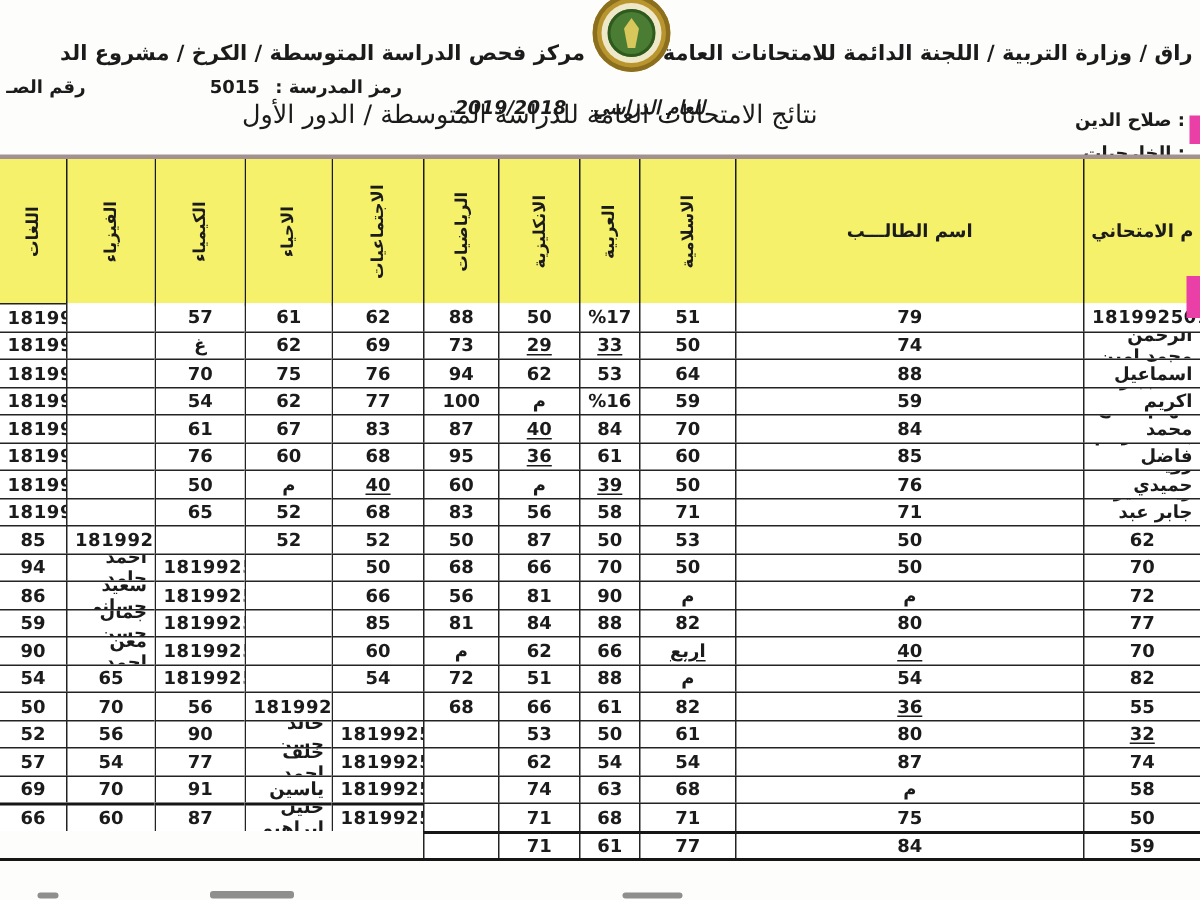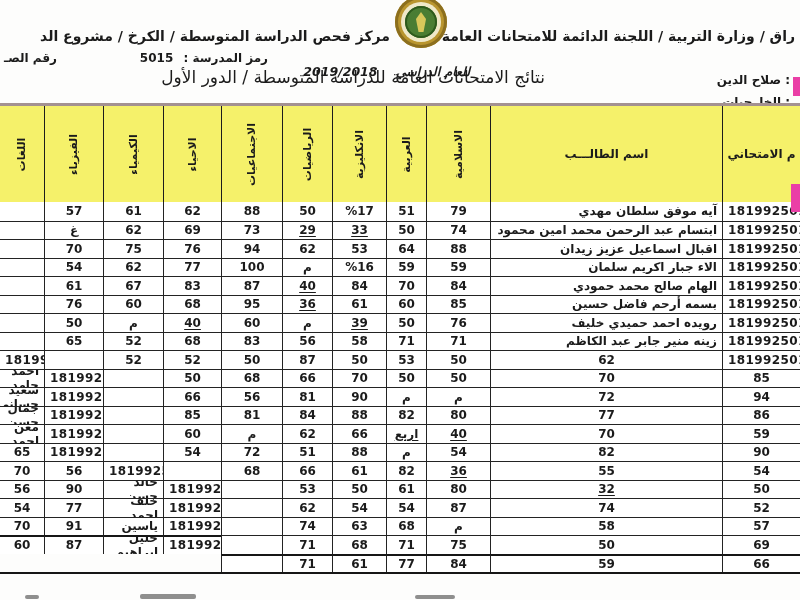--- a/index.html
+++ b/index.html
@@ -135,21 +135,20 @@
   <div class="hc vert">
       <span>الفيزياء</span>
     </div>
   <div class="hc vert">
       <span>اللغات</span>
     </div>
 </div>
 
 <div class="tbody">
     <div class="c c-exam first-row">181992501</div>
-    <div class="c c-name first-row">آيه موفق سلطان مهدي</div>
     <div class="c c-grade first-row">79</div>
     <div class="c c-grade first-row">51</div>
     <div class="c c-grade first-row">%17</div>
     <div class="c c-grade first-row">50</div>
     <div class="c c-grade first-row">88</div>
     <div class="c c-grade first-row">62</div>
     <div class="c c-grade first-row">61</div>
     <div class="c c-grade first-row">57</div>
     <div class="c c-grade first-row"></div>
     <div class="c c-exam">181992501</div>

